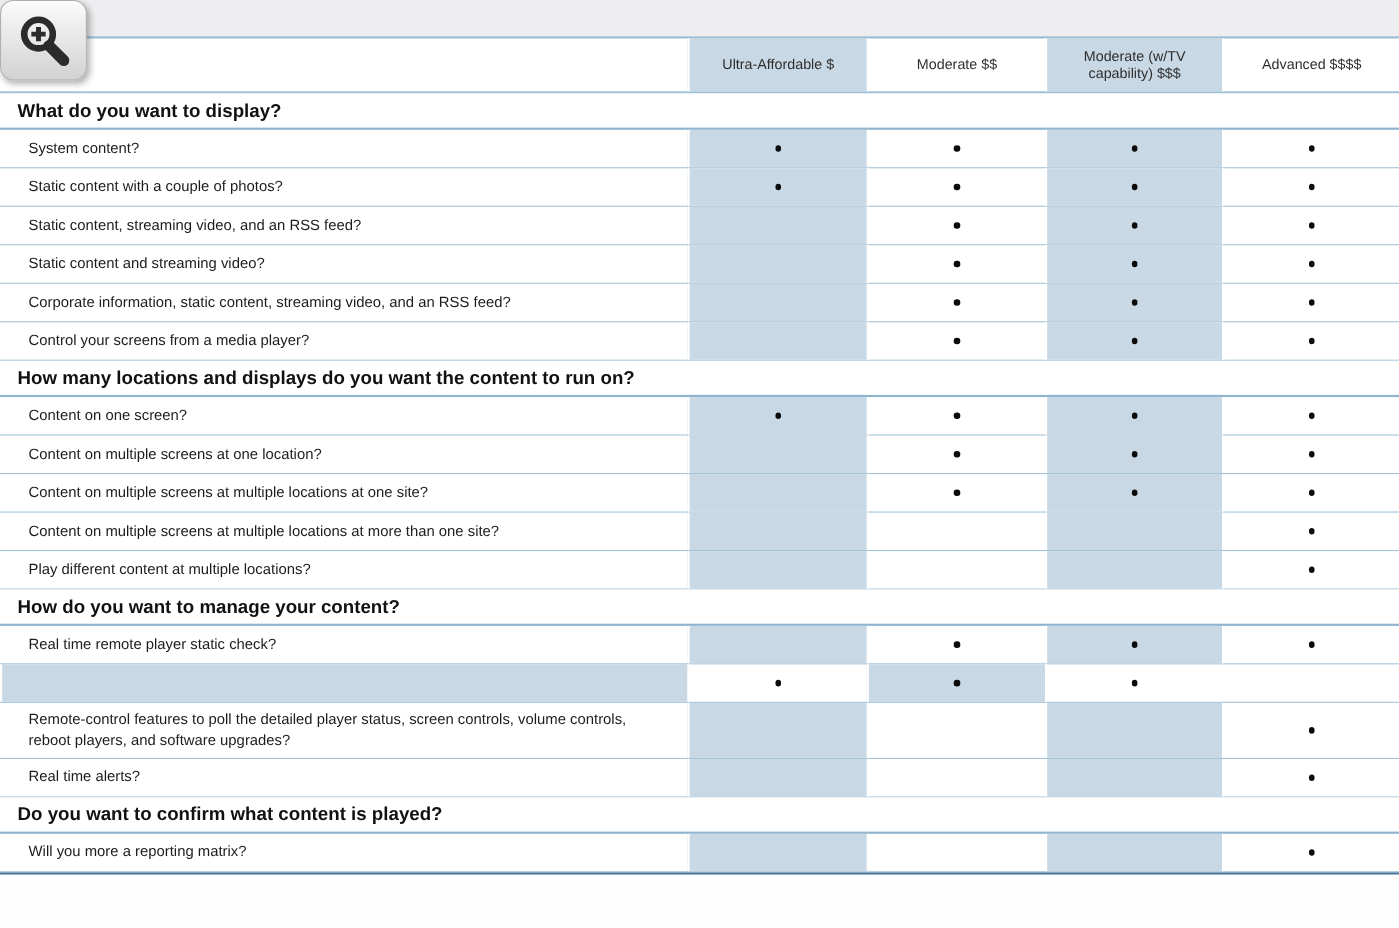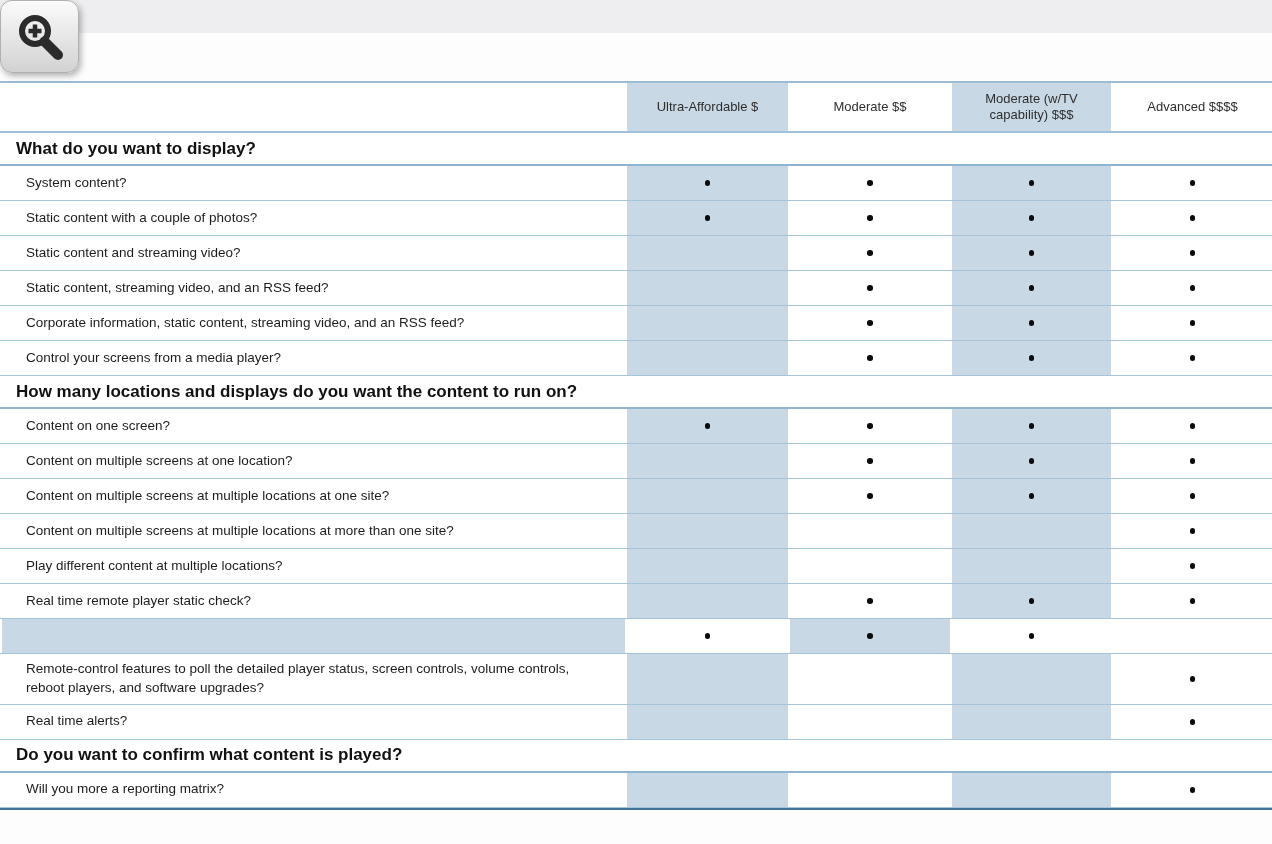--- a/index.html
+++ b/index.html
@@ -35,21 +35,20 @@
   }
   .matrix {
     position: absolute;
     top: 33px;
     left: 0;
     width: 1272px;
     border-top: 2px solid #9bbdd4;
     border-bottom: 2px solid #44749c;
     background: #ffffff;
     box-sizing: border-box;
-    margin-top: 48px;
   }
   .header-row, .data-row {
     display: grid;
     grid-template-columns: 625px 163px 162px 161px 161px;
   }
   .header-row {
     height: 48px;
     border-bottom: 2px solid #9ec1d7;
   }
   .h-cell {
@@ -157,46 +156,46 @@
             <span class="dot"></span>
           </div>
           <div class="cell shaded">
             <span class="dot"></span>
           </div>
           <div class="cell">
             <span class="dot"></span>
           </div>
         </div>
         <div class="data-row">
+          <div class="q-cell">Static content, streaming video, and an RSS feed?</div>
+          <div class="cell shaded"></div>
+          <div class="cell">
+            <span class="dot"></span>
+          </div>
+          <div class="cell shaded">
+            <span class="dot"></span>
+          </div>
+          <div class="cell">
+            <span class="dot"></span>
+          </div>
+        </div>
+        <div class="data-row">
           <div class="q-cell">Static content and streaming video?</div>
           <div class="cell shaded"></div>
           <div class="cell">
             <span class="dot"></span>
           </div>
           <div class="cell shaded">
             <span class="dot"></span>
           </div>
           <div class="cell">
             <span class="dot"></span>
           </div>
         </div>
         <div class="data-row">
-          <div class="q-cell">Static content, streaming video, and an RSS feed?</div>
-          <div class="cell shaded"></div>
-          <div class="cell">
-            <span class="dot"></span>
-          </div>
-          <div class="cell shaded">
-            <span class="dot"></span>
-          </div>
-          <div class="cell">
-            <span class="dot"></span>
-          </div>
-        </div>
-        <div class="data-row">
           <div class="q-cell">Corporate information, static content, streaming video, and an RSS feed?</div>
           <div class="cell shaded"></div>
           <div class="cell">
             <span class="dot"></span>
           </div>
           <div class="cell shaded">
             <span class="dot"></span>
           </div>
           <div class="cell">
             <span class="dot"></span>
@@ -268,20 +267,21 @@
         </div>
         <div class="data-row">
           <div class="q-cell">Play different content at multiple locations?</div>
           <div class="cell shaded"></div>
           <div class="cell"></div>
           <div class="cell shaded"></div>
           <div class="cell">
             <span class="dot"></span>
           </div>
         </div>
+        <div class="section-heading">How do you want to manage your content?</div>
         <div class="data-row">
           <div class="q-cell">Real time remote player static check?</div>
           <div class="cell shaded"></div>
           <div class="cell">
             <span class="dot"></span>
           </div>
           <div class="cell shaded">
             <span class="dot"></span>
           </div>
           <div class="cell">

